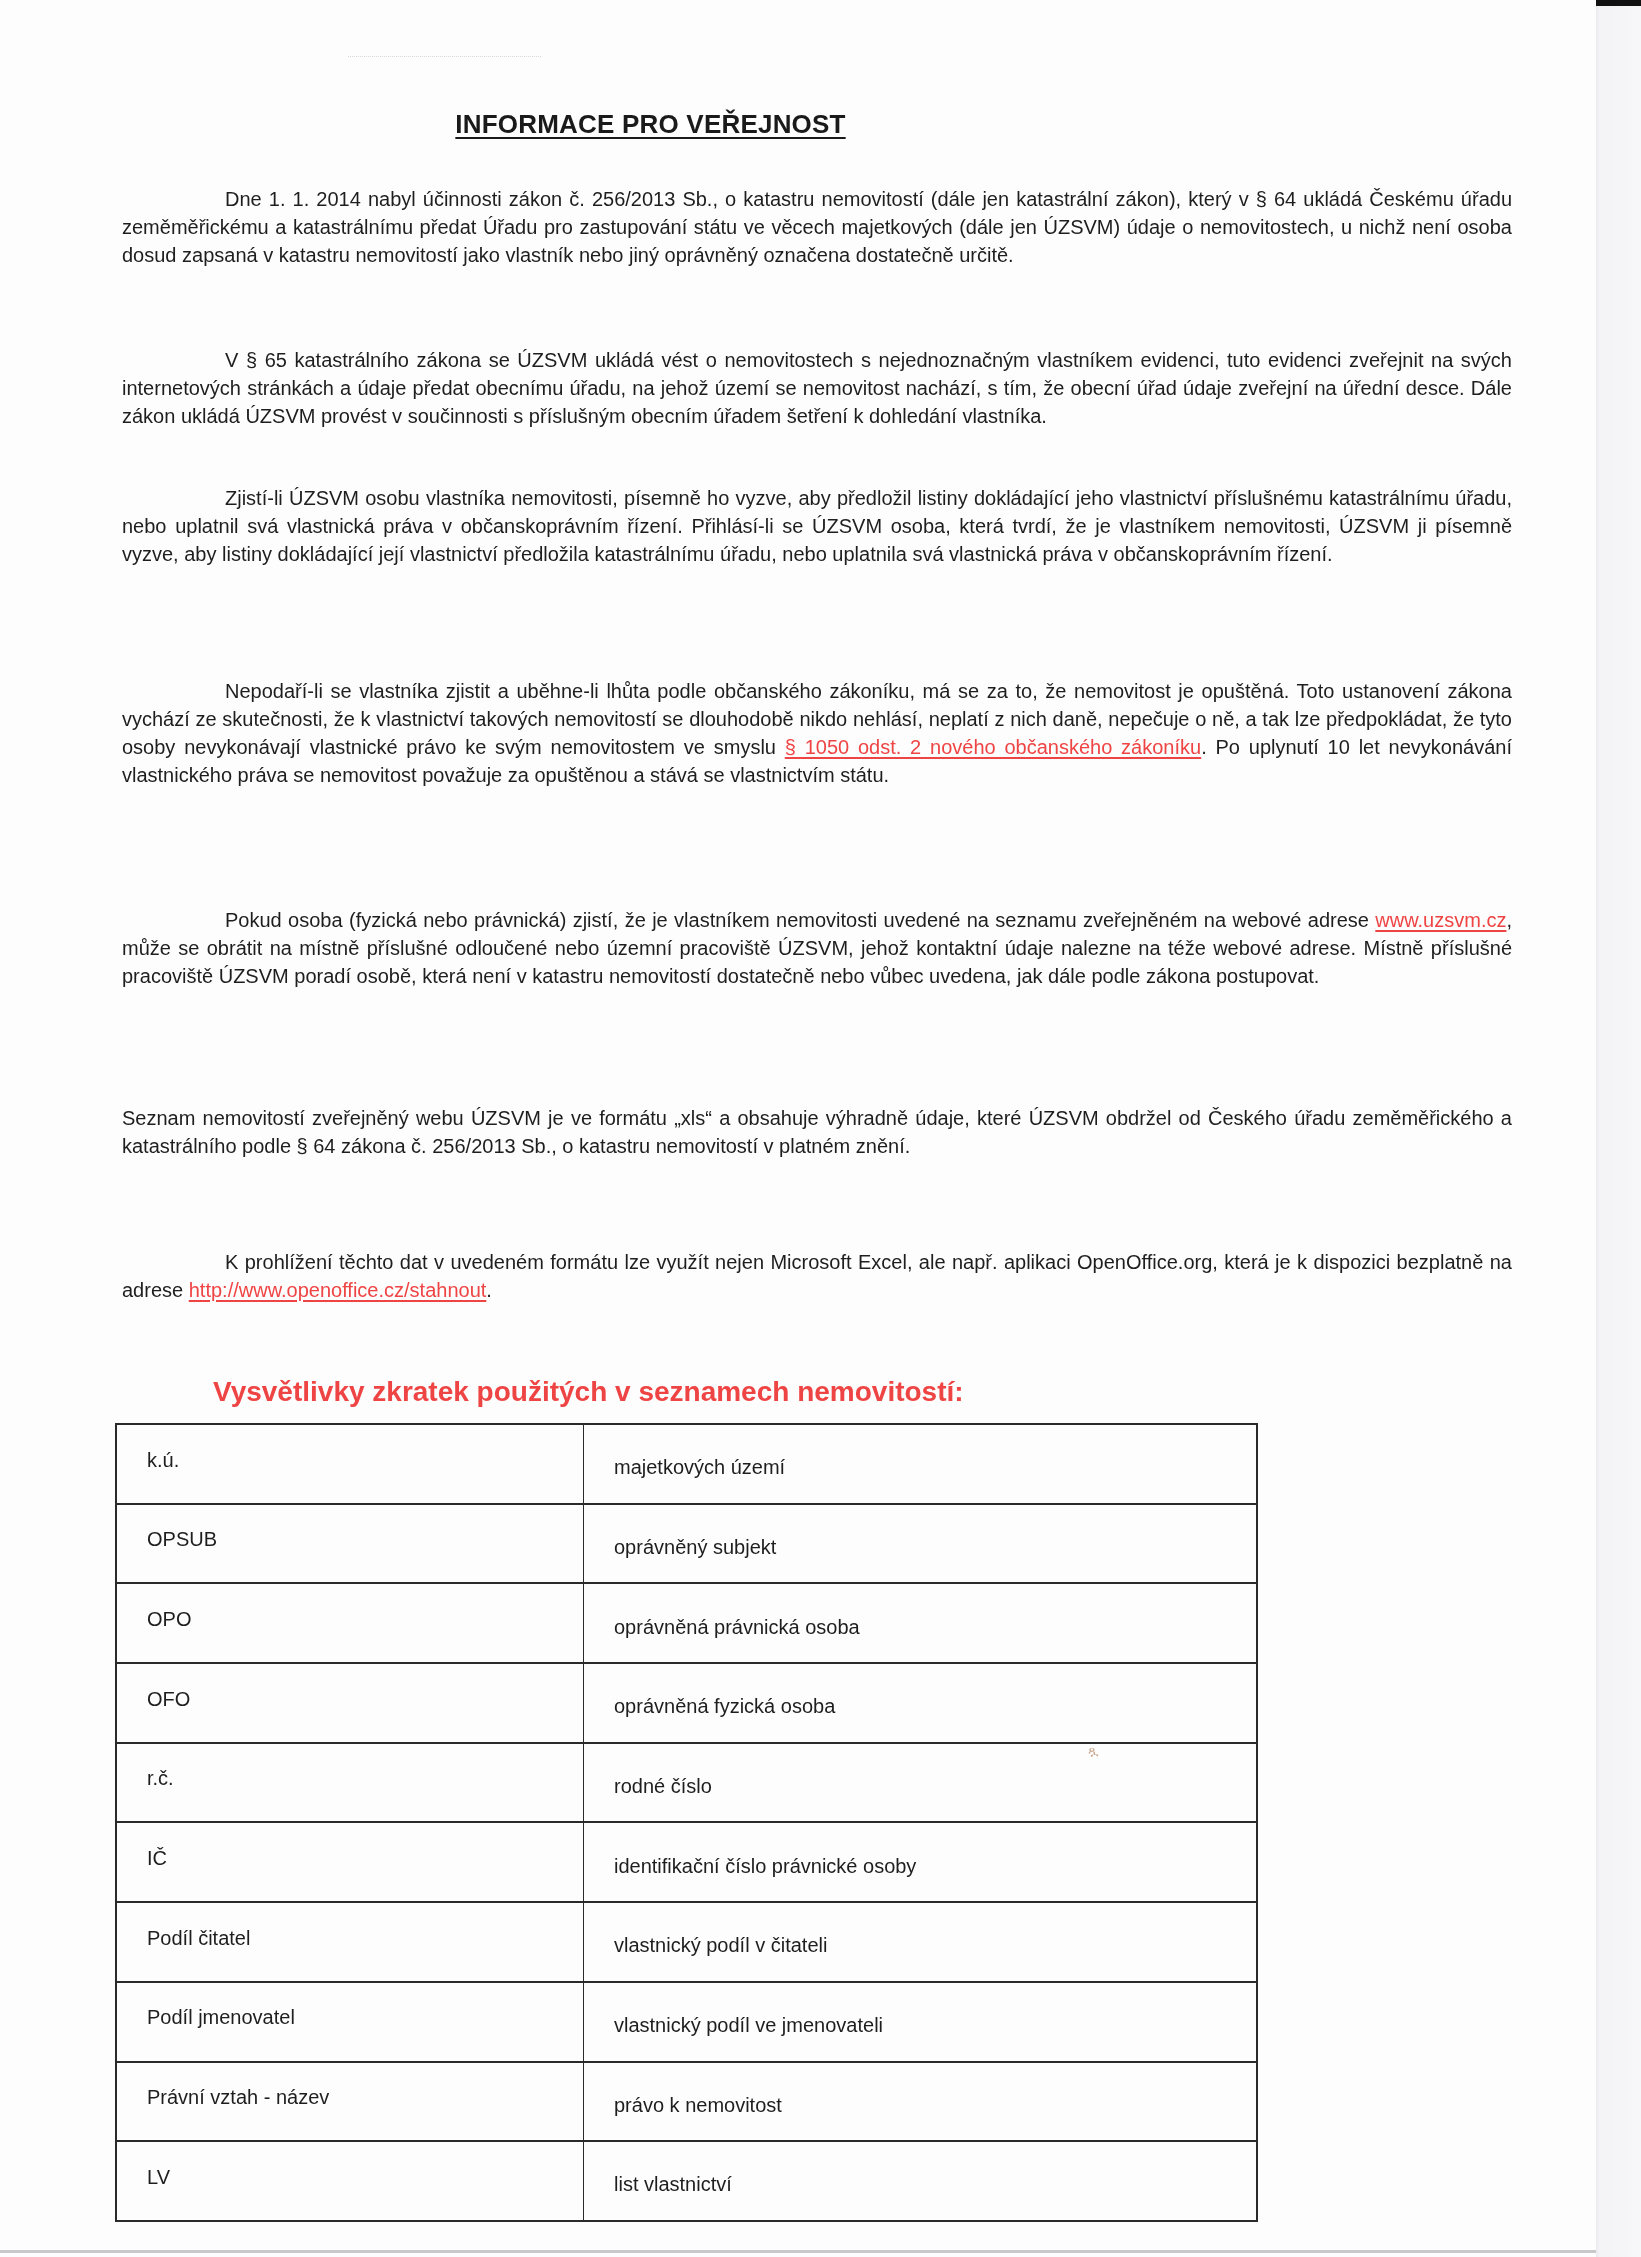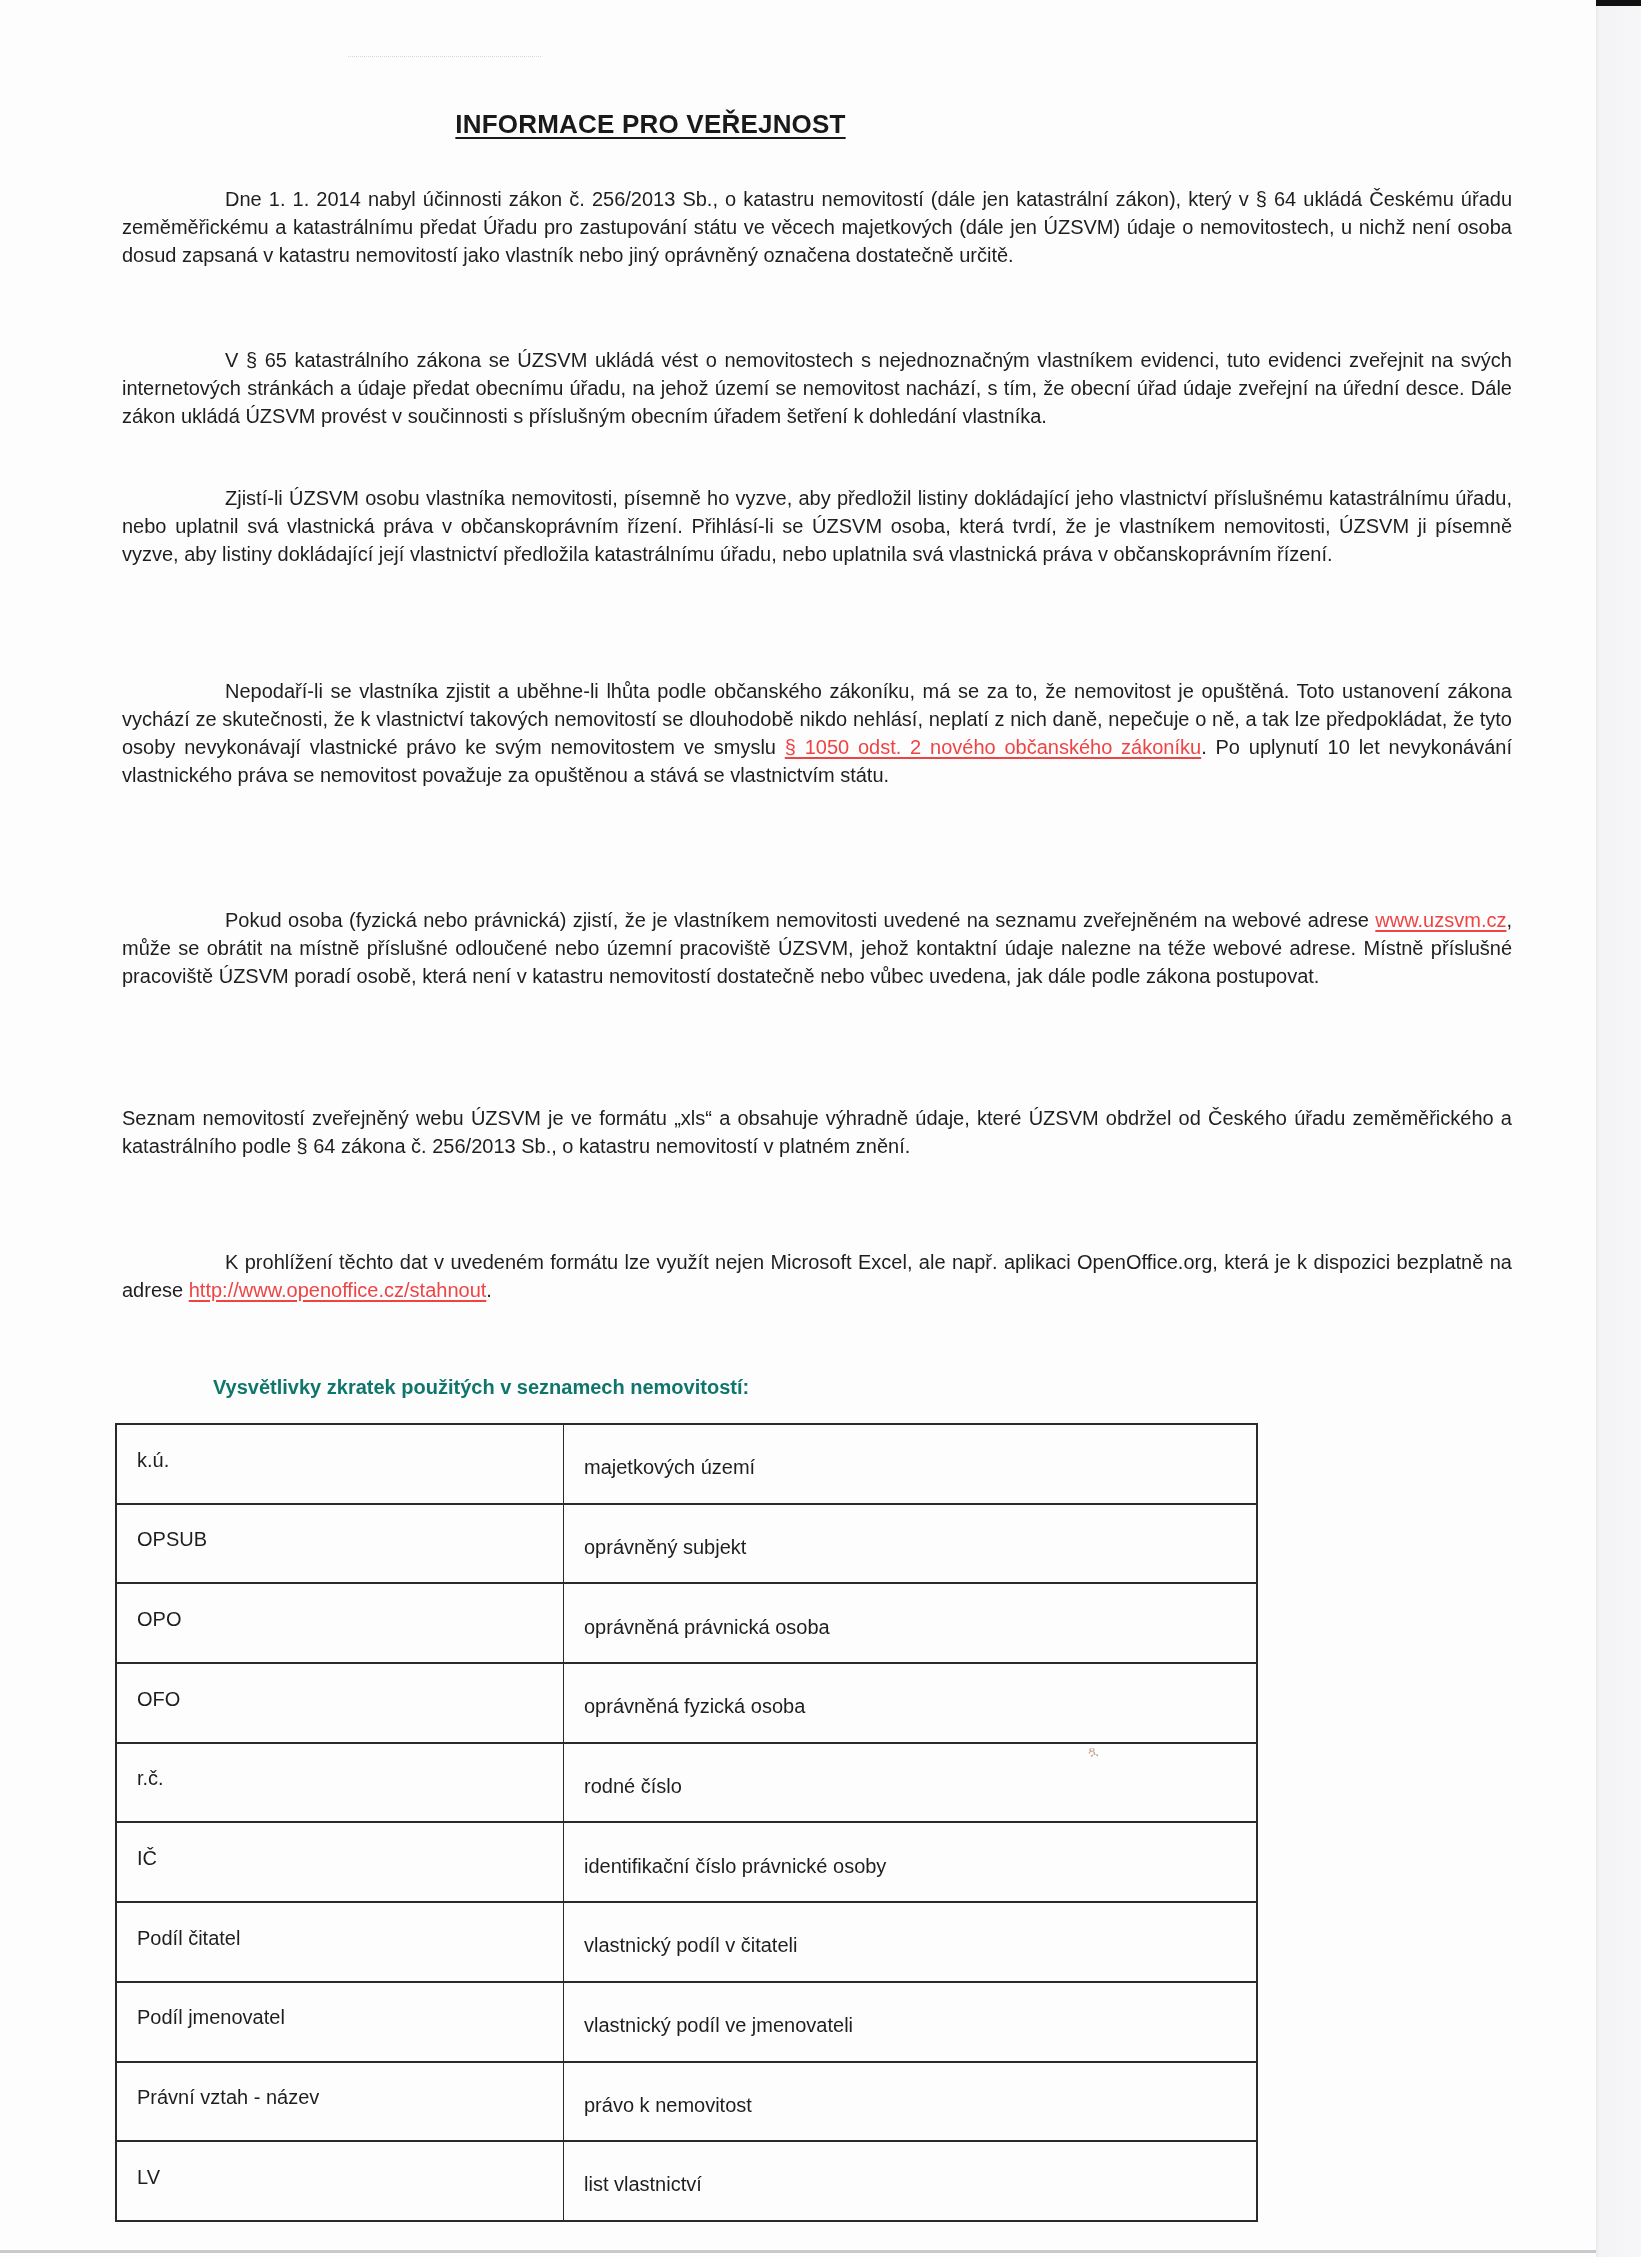--- a/index.html
+++ b/index.html
@@ -88,41 +88,41 @@
     color: #ef4444;
     text-decoration: underline;
     text-underline-offset: 2.9px;
     cursor: pointer;
   }
 
   .table-heading {
     position: absolute;
     left: 213px;
     top: 1376px;
-    font-size: 20px;
+    font-size: 28px;
     font-weight: bold;
-    color: #0f766e;
+    color: #ef4444;
   }
 
   .abbr-table {
     position: absolute;
     left: 115px;
     top: 1423px;
     width: 1143px;
     border-collapse: collapse;
     border: 2.9px solid #2a2a2a;
     font-size: 20px;
     color: #1e1e1e;
   }
   .abbr-table td {
     border: 2.9px solid #2a2a2a;
     border-left-width: 1.9px;
     border-right-width: 1.9px;
     height: 70px;
-    padding: 0 20px;
+    padding: 0 30px;
     vertical-align: middle;
   }
   .abbr-table td.abbr {
     width: 406px;
     padding-bottom: 7.7px;
   }
   .abbr-table td.meaning {
     padding-top: 7.7px;
   }
 

